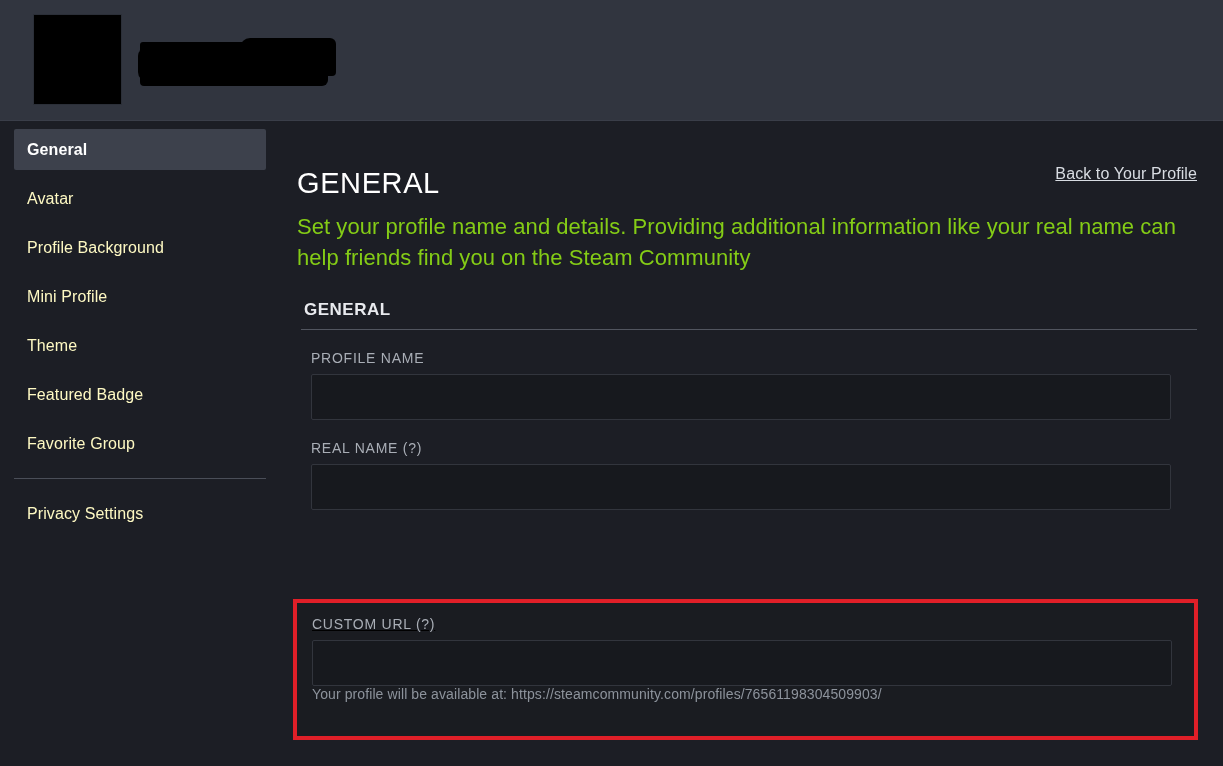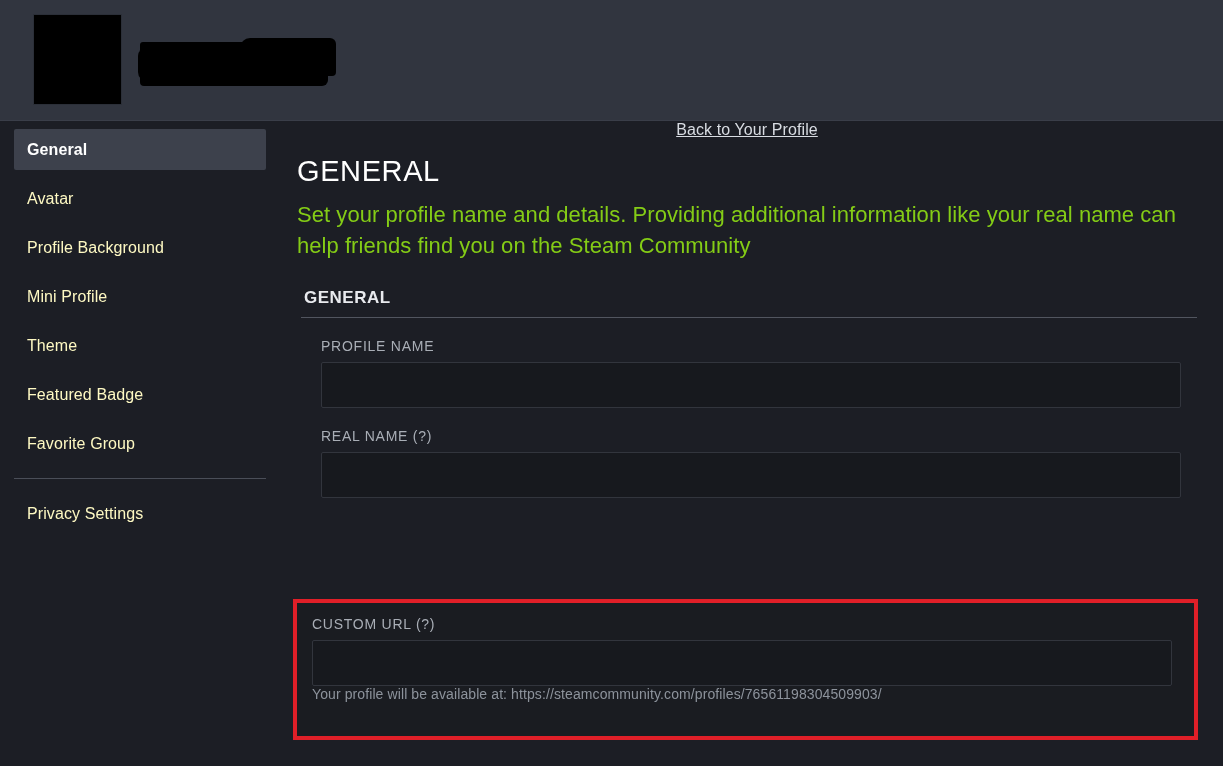--- a/index.html
+++ b/index.html
@@ -130,21 +130,22 @@
   
   .main {
     position: absolute;
     left: 290px; top: 0;
     width: 933px;
     height: 645px;
     padding: 0 26px 0 7px;
   }
 
   .back-link-row {
-    text-align: center;
+    text-align: right;
+    padding-top: 44px;
     padding-right: 0px;
     height: 32px;
   }
   .back-link {
     font-size: 16px;
     color: #d8dce2;
     text-decoration: underline;
     cursor: pointer;
     letter-spacing: 0.1px;
   }
@@ -178,21 +179,21 @@
   .section-rule {
     margin-top: 9px;
     margin-left: 4px;
     width: 896px;
     height: 1px;
     background: #51555f;
   }
 
   
   .field {
-    margin-left: 24px;
+    margin-left: 14px;
     margin-top: 20px;
   }
   .field-label {
     font-size: 14px;
     color: #a9aeb6;
     letter-spacing: 0.75px;
     margin-bottom: 8px;
   }
   .field-input {
     width: 860px;
@@ -213,20 +214,21 @@
     left: 3px;
     top: 478px;
     width: 905px;
     height: 141px;
     border: 4px solid #e01f28;
     background: #1a1c21;
   }
   .highlight-box .field {
     margin-left: 15px;
     margin-top: 13px;
+    text-decoration: underline;
   }
   .highlight-box .field-input {
     width: 860px;
     height: 46px;
   }
   .url-hint {
     margin-left: 15px;
     font-size: 14px;
     color: #8d939c;
     letter-spacing: 0.1px;

